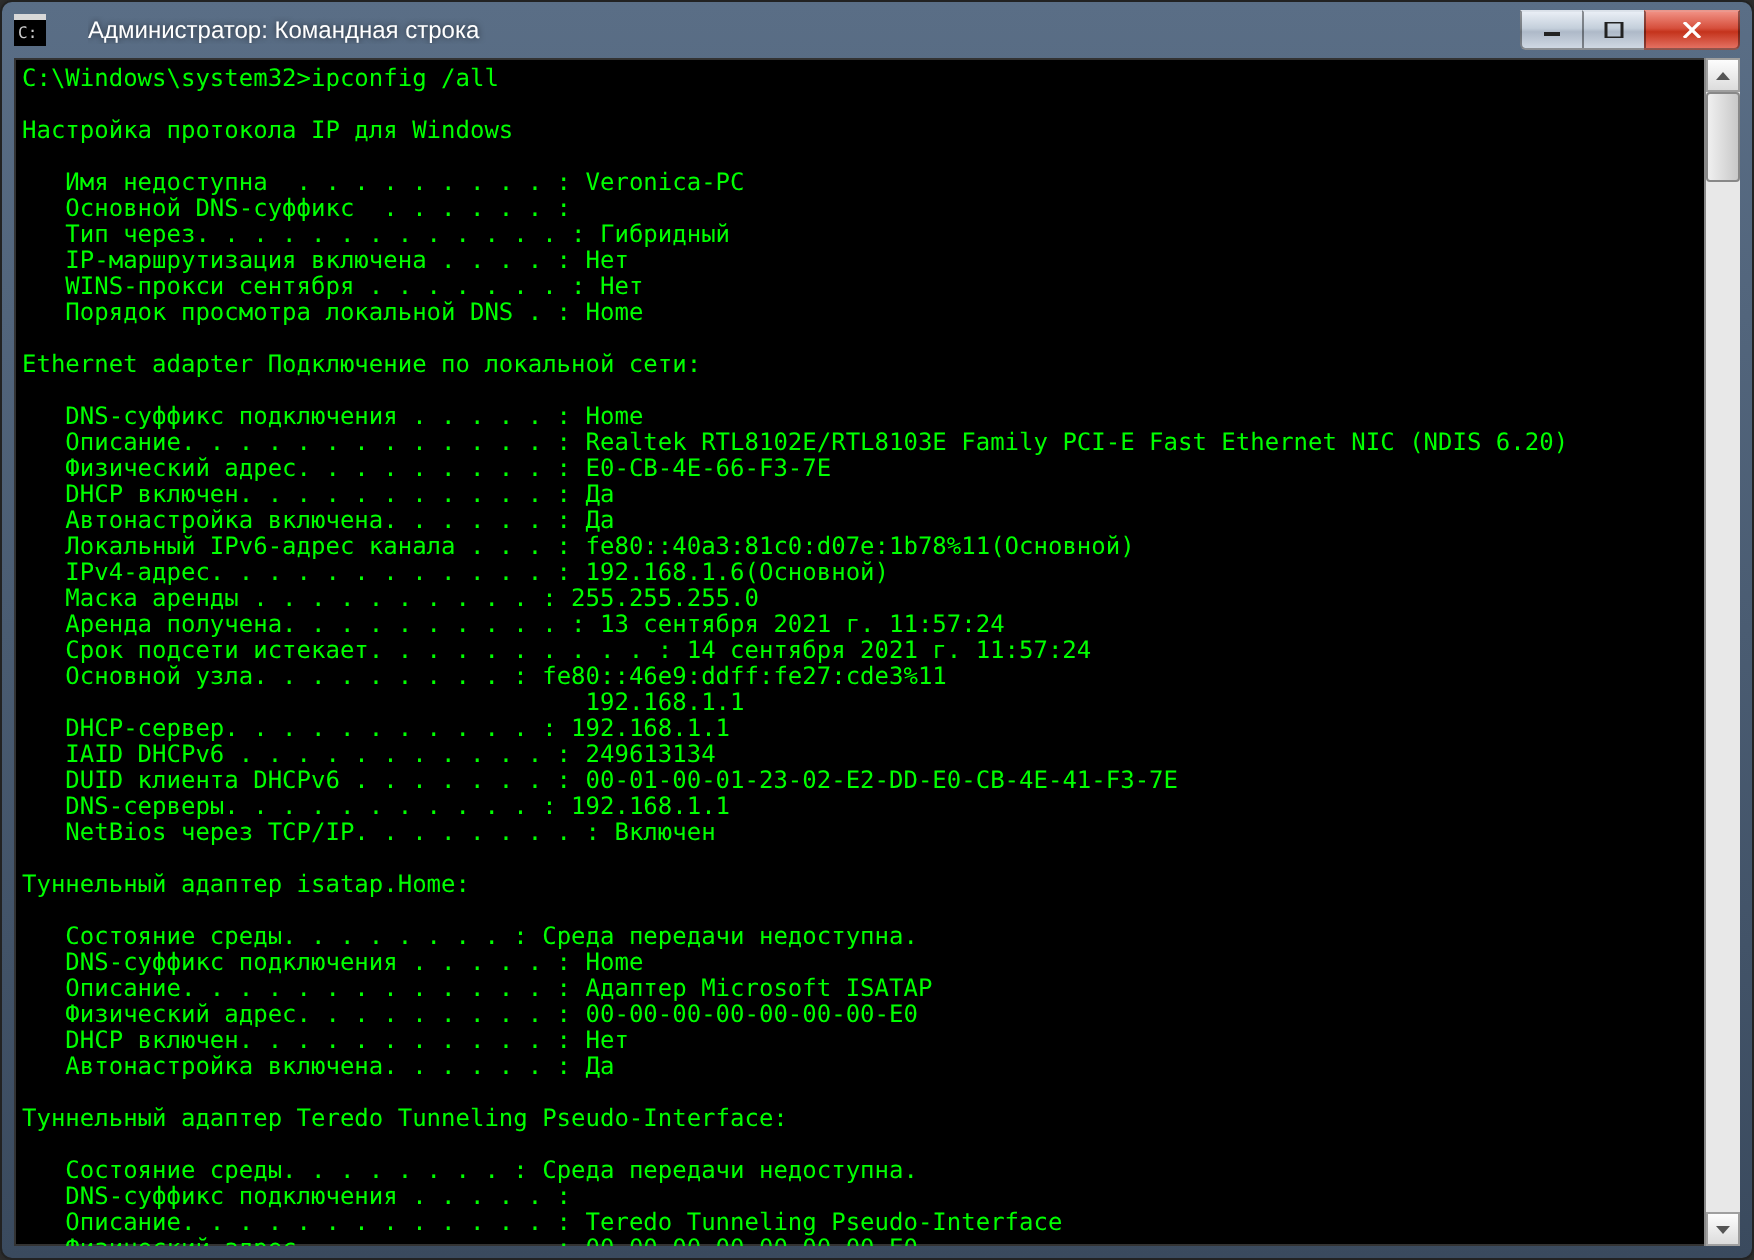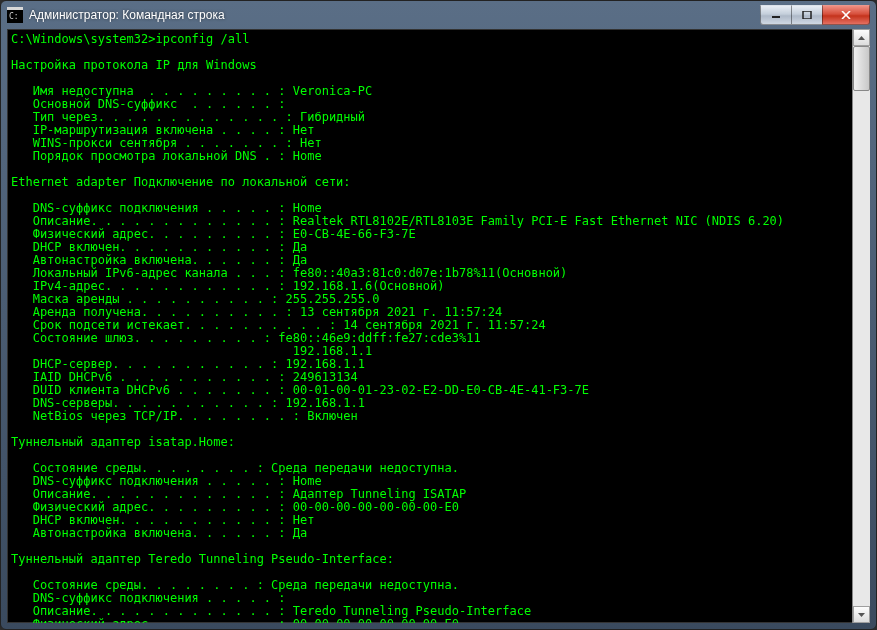--- a/index.html
+++ b/index.html
@@ -37,20 +37,21 @@
     height: 16px;
     margin-right: 6px;
     display: flex;
     align-items: center;
     justify-content: center;
   }
   .title-text {
     flex: 1;
     white-space: nowrap;
     overflow: hidden;
+    margin-left: 15px;
   }
   .winbuttons {
     display: flex;
     gap: 0;
   }
   .winbtn {
     width: 30px;
     height: 18px;
     border: 1px solid rgba(0,0,0,0.4);
     border-top: 1px solid rgba(255,255,255,0.3);
@@ -176,33 +177,33 @@
 <span>   DNS-суффикс подключения . . . . . :</span> <span>Home</span>
 <span>   Описание. . . . . . . . . . . . . :</span> <span>Realtek RTL8102E/RTL8103E Family PCI-E Fast Ethernet NIC (NDIS 6.20)</span>
 <span>   Физический адрес. . . . . . . . . :</span> <span>E0-CB-4E-66-F3-7E</span>
 <span>   DHCP включен. . . . . . . . . . . :</span> <span>Да</span>
 <span>   Автонастройка включена. . . . . . :</span> <span>Да</span>
 <span>   Локальный IPv6-адрес канала . . . :</span> <span>fe80::40a3:81c0:d07e:1b78%11(Основной)</span>
 <span>   IPv4-адрес. . . . . . . . . . . . :</span> <span>192.168.1.6(Основной)</span>
 <span>   Маска аренды . . . . . . . . . . :</span> <span>255.255.255.0</span>
 <span>   Аренда получена. . . . . . . . . . :</span> <span>13 сентября 2021 г. 11:57:24</span>
 <span>   Срок подсети истекает. . . . . . . . . . :</span> <span>14 сентября 2021 г. 11:57:24</span>
-<span>   Состояние шлюз. . . . . . . . . :</span> <span>fe80::46e9:ddff:fe27:cde3%11</span>
+<span>   Основной узла. . . . . . . . . :</span> <span>fe80::46e9:ddff:fe27:cde3%11</span>
 <span>                                       </span><span>192.168.1.1</span>
 <span>   DHCP-сервер. . . . . . . . . . . :</span> <span>192.168.1.1</span>
 <span>   IAID DHCPv6 . . . . . . . . . . . :</span> <span>249613134</span>
 <span>   DUID клиента DHCPv6 . . . . . . . :</span> <span>00-01-00-01-23-02-E2-DD-E0-CB-4E-41-F3-7E</span>
 <span>   DNS-серверы. . . . . . . . . . . :</span> <span>192.168.1.1</span>
 <span>   NetBios через TCP/IP. . . . . . . . :</span> <span>Включен</span>
 
 <span>Туннельный адаптер isatap.Home:</span>
 
 <span>   Состояние среды. . . . . . . . :</span> <span>Среда передачи недоступна.</span>
 <span>   DNS-суффикс подключения . . . . . :</span> <span>Home</span>
-<span>   Описание. . . . . . . . . . . . . :</span> <span>Адаптер Tunneling ISATAP</span>
+<span>   Описание. . . . . . . . . . . . . :</span> <span>Адаптер Microsoft ISATAP</span>
 <span>   Физический адрес. . . . . . . . . :</span> <span>00-00-00-00-00-00-00-E0</span>
 <span>   DHCP включен. . . . . . . . . . . :</span> <span>Нет</span>
 <span>   Автонастройка включена. . . . . . :</span> <span>Да</span>
 
 <span>Туннельный адаптер Teredo Tunneling Pseudo-Interface:</span>
 
 <span>   Состояние среды. . . . . . . . :</span> <span>Среда передачи недоступна.</span>
 <span>   DNS-суффикс подключения . . . . . :</span> <span></span>
 <span>   Описание. . . . . . . . . . . . . :</span> <span>Teredo Tunneling Pseudo-Interface</span>
 <span>   Физический адрес. . . . . . . . . :</span> <span>00-00-00-00-00-00-00-E0</span>

